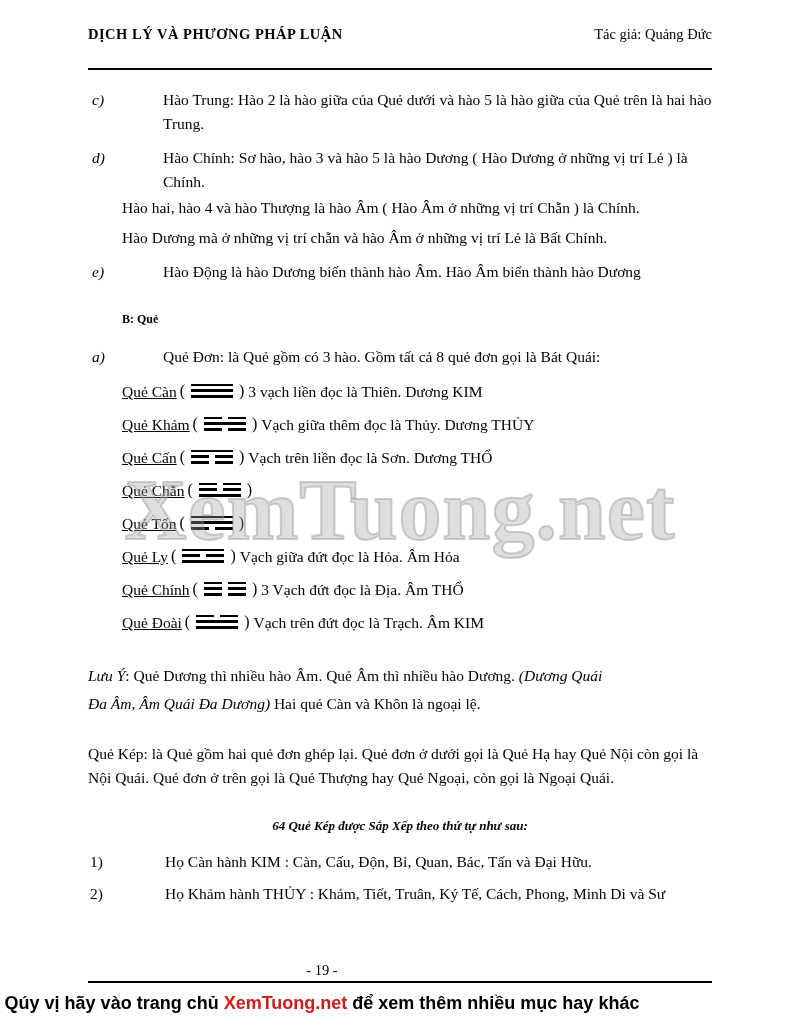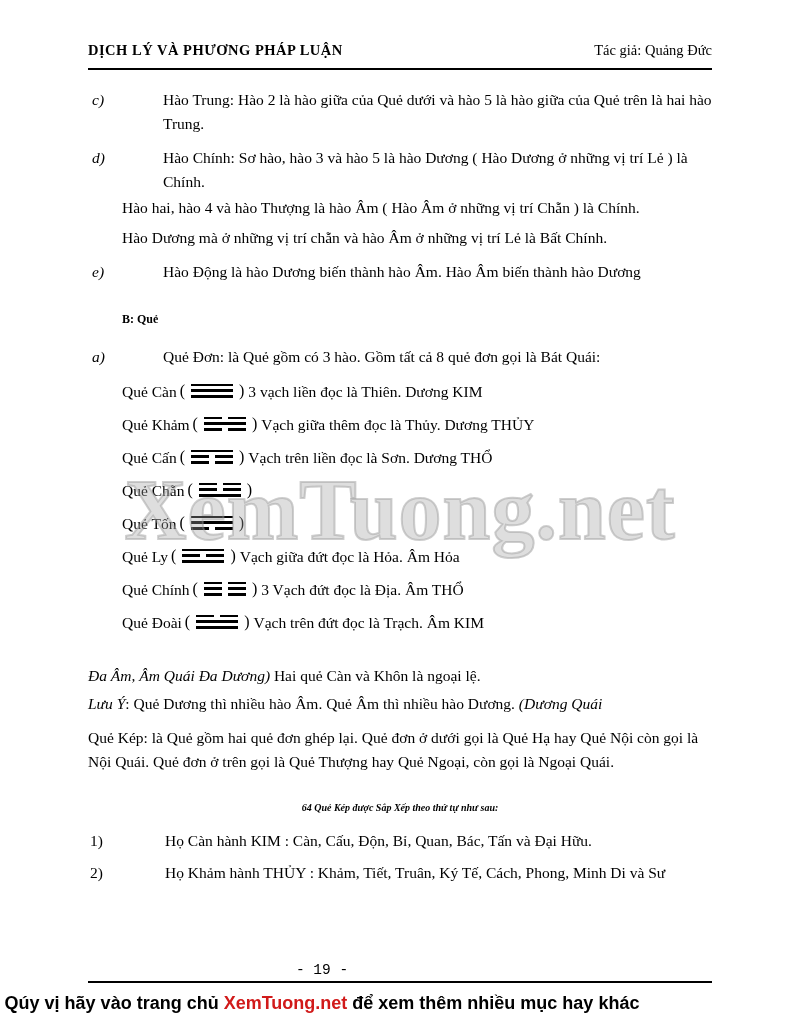--- a/index.html
+++ b/index.html
@@ -42,21 +42,21 @@
     color: transparent;
     -webkit-text-stroke: 2px rgba(150,150,150,0.45);
     text-shadow: 0 0 1px rgba(160,160,160,0.35);
     white-space: nowrap;
   }
 
   
   .header {
     position: absolute;
     left: 88px;
-    top: 42px;
+    top: 26px;
     width: 624px;
     display: flex;
     justify-content: space-between;
     align-items: baseline;
     font-size: 14.5px;
     gap: 30px;
   }
   .header-left {
     font-weight: bold;
     letter-spacing: 0.5px;
@@ -107,21 +107,21 @@
     font-size: 12px;
   }
 
   
   .trigram-row {
     display: flex;
     align-items: center;
     margin: 0 0 7px 34px;
     min-height: 26px;
   }
-  .trigram-name { margin-right: 3px; white-space: nowrap; }
+  .trigram-name { margin-right: 3px; white-space: nowrap; text-decoration: underline; }
   .paren { font-size: 16px; }
   .hex {
     display: inline-flex;
     flex-direction: column;
     justify-content: center;
     align-items: center;
     width: 46px;
     margin: 0 4px;
     position: relative;
     top: -1px;
@@ -144,21 +144,21 @@
   
   .note-block { margin-top: 28px; }
   .note-block p { margin: 0 0 4px 0; }
   .italic { font-style: italic; }
 
   .centered-italic {
     text-align: center;
     font-style: italic;
     font-weight: bold;
     margin: 26px 0 14px 0;
-    font-size: 10px;
+    font-size: 13px;
   }
 
   .num-item {
     display: flex;
     margin-bottom: 8px;
   }
   .num-marker {
     width: 32px;
     flex: 0 0 32px;
     padding-left: 2px;
@@ -173,21 +173,20 @@
     height: 2px;
     background: #000;
   }
   .page-number {
     position: absolute;
     left: 0;
     top: 962px;
     width: 644px;
     text-align: center;
     font-size: 14.5px;
-    font-family: Liberation Mono, monospace;
   }
   .footer-bar {
     position: absolute;
     left: 0;
     top: 993px;
     width: 644px;
     text-align: center;
     font-size: 18px;
     font-weight: bold;
     font-family: "Liberation Sans", sans-serif;
@@ -390,26 +389,26 @@
               <span class="seg"></span>
             </span>
         </span>
         <span class="paren">)</span>
         <span class="trigram-desc">Vạch trên đứt đọc là Trạch. Âm KIM</span>
       </div>
     </div>
 
     <div class="note-block">
       <p>
+        <span class="italic">Lưu Ý</span><span>: Quẻ Dương thì nhiều hào Âm. Quẻ Âm thì nhiều hào Dương. </span><span class="italic">(Dương Quái</span>
+      </p>
+      <p>
         <span class="italic">Đa Âm, Âm Quái Đa Dương)</span><span>  Hai quẻ Càn và Khôn là ngoại lệ.</span>
       </p>
-      <p>
-        <span class="italic">Lưu Ý</span><span>: Quẻ Dương thì nhiều hào Âm. Quẻ Âm thì nhiều hào Dương. </span><span class="italic">(Dương Quái</span>
-      </p>
-      <p style="margin-top:10px;">Quẻ Kép: là Quẻ gồm hai quẻ đơn ghép lại. Quẻ đơn ở dưới gọi là Quẻ Hạ hay Quẻ Nội  còn gọi là Nội Quái. Quẻ đơn ở trên gọi là Quẻ Thượng hay Quẻ Ngoại, còn gọi là Ngoại Quái.</p>
+      <p style="margin-top:26px;">Quẻ Kép: là Quẻ gồm hai quẻ đơn ghép lại. Quẻ đơn ở dưới gọi là Quẻ Hạ hay Quẻ Nội  còn gọi là Nội Quái. Quẻ đơn ở trên gọi là Quẻ Thượng hay Quẻ Ngoại, còn gọi là Ngoại Quái.</p>
     </div>
 
     <div class="centered-italic">64 Quẻ Kép được Sắp Xếp theo thứ tự  như sau:</div>
 
     <div class="num-item">
       <div class="num-marker">1)</div>
       <div class="list-body">Họ Càn hành KIM : Càn, Cấu, Độn, Bỉ, Quan, Bác, Tấn và Đại Hữu.</div>
     </div>
 
     <div class="num-item">

